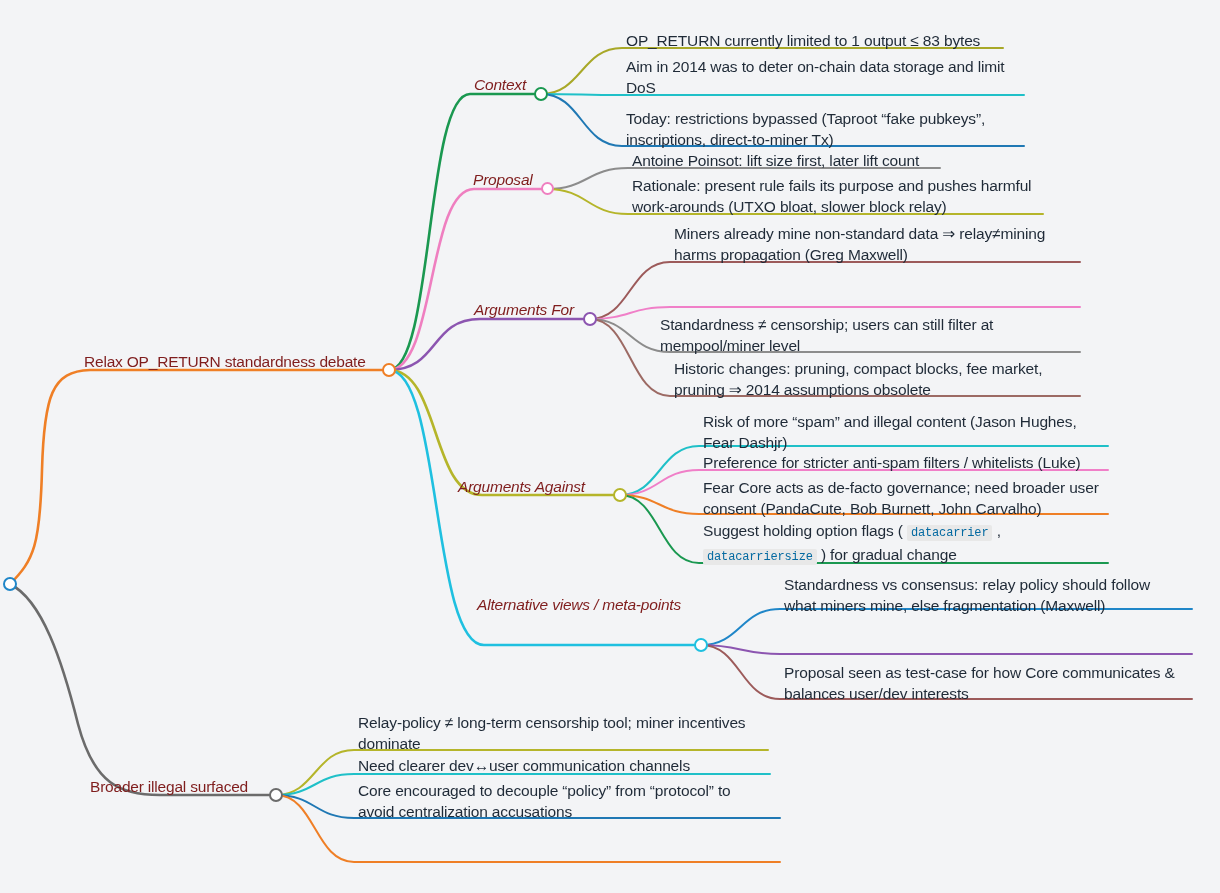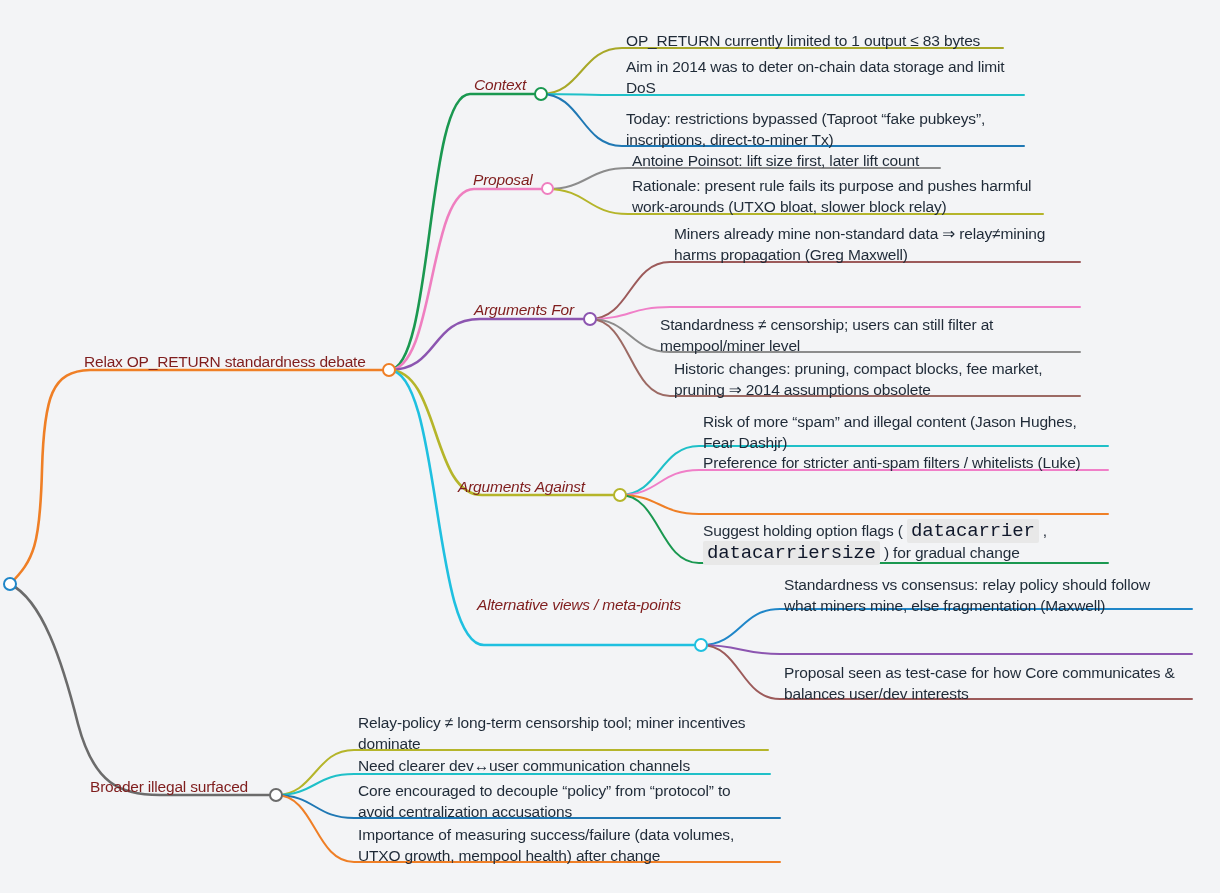--- a/index.html
+++ b/index.html
@@ -33,23 +33,23 @@
   .node-label.italic { font-style: italic; }
   .leaf {
     position: absolute;
     font-size: 15.5px;
     line-height: 21px;
     color: #1f2a37;
     letter-spacing: -0.15px;
   }
   .leaf code {
     font-family: "Liberation Mono", "DejaVu Sans Mono", monospace;
-    font-size: 19px;
+    font-size: 12px;
     background: #e8e8e8;
-    color: #0f172a;
+    color: #0369a1;
     padding: 1px 4px;
     border-radius: 2px;
   }
   .dot {
     position: absolute;
     border-radius: 50%;
     background: #ffffff;
     box-sizing: border-box;
   }
 </style>
@@ -106,26 +106,26 @@
   <div class="node-label italic" style="left:474px; top:300px;">Arguments For</div>
   <div class="dot" style="left:583px; top:312px; width:14px; height:14px; border:2.5px solid #8c55b0;"></div>
   <div class="leaf" style="left:674px; top:223px; width:406px;">Miners already mine non-standard data ⇒ relay≠mining harms propagation (Greg Maxwell)</div>
   <div class="leaf" style="left:660px; top:314px; width:406px;">Standardness ≠ censorship; users can still filter at mempool/miner level</div>
   <div class="leaf" style="left:674px; top:358px; width:406px;">Historic changes: pruning, compact blocks, fee market, pruning ⇒ 2014 assumptions obsolete</div>
 
   <div class="node-label italic" style="left:452px; top:477px;margin-left:6px;">Arguments Against</div>
   <div class="dot" style="left:613px; top:488px; width:14px; height:14px; border:2.5px solid #b5b52a;"></div>
   <div class="leaf" style="left:703px; top:411px; width:404px;">Risk of more “spam” and illegal content (Jason Hughes, Fear Dashjr)</div>
   <div class="leaf" style="left:703px; top:452px; width:404px;">Preference for stricter anti-spam filters / whitelists (Luke)</div>
+  <div class="leaf" style="left:703px; top:477px; width:404px;">Fear Core acts as de-facto governance; need broader user consent (PandaCute, Bob Burnett, John Carvalho)</div>
   <div class="leaf" id="leaf-rich-datacarrier" style="left:703px; top:520px; width:404px;"><span>Suggest holding option flags (&nbsp;</span><code>datacarrier</code><span>&nbsp;,</span><br><code>datacarriersize</code><span>&nbsp;) for gradual change</span></div>
 
   <div class="node-label italic" style="left:477px; top:595px;">Alternative views / meta-points</div>
   <div class="dot" style="left:694px; top:638px; width:14px; height:14px; border:2.5px solid #1fc0e0;"></div>
   <div class="leaf" style="left:784px; top:574px; width:400px;">Standardness vs consensus: relay policy should follow what miners mine, else fragmentation (Maxwell)</div>
   <div class="leaf" style="left:784px; top:662px; width:400px;">Proposal seen as test-case for how Core communicates &amp; balances user/dev interests</div>
 
   <div class="node-label" style="left:90px; top:777px;">Broader illegal surfaced</div>
   <div class="dot" style="left:269px; top:788px; width:14px; height:14px; border:2.5px solid #6b6b6b;"></div>
   <div class="leaf" style="left:358px; top:712px; width:400px;">Relay-policy ≠ long-term censorship tool; miner incentives dominate</div>
   <div class="leaf" style="left:358px; top:755px; width:400px;">Need clearer dev↔user communication channels</div>
   <div class="leaf" style="left:358px; top:780px; width:400px;">Core encouraged to decouple “policy” from “protocol” to avoid centralization accusations</div>
-  <div class="leaf" style="left:358px; top:824px; width:400px;">Importance of measuring success/failure (data volumes, UTXO growth, mempool health) after change</div>
 </div>
 
 </body></html>

